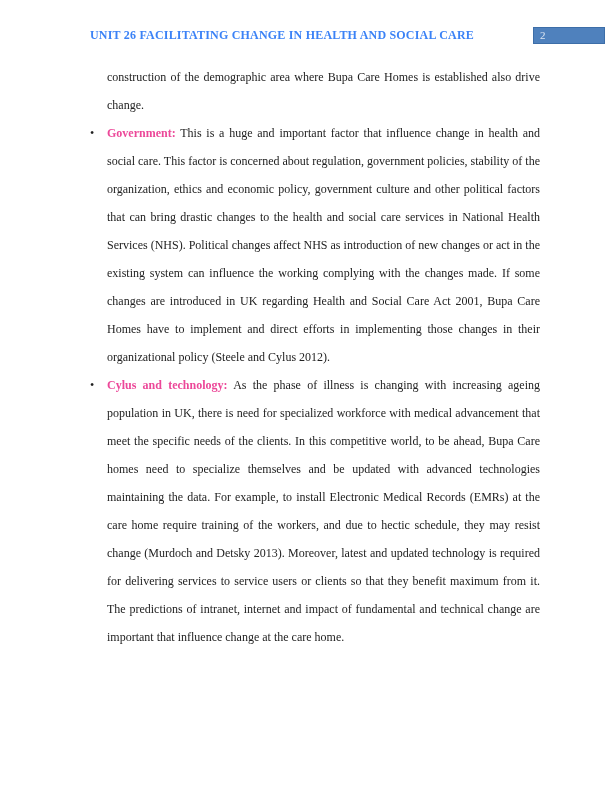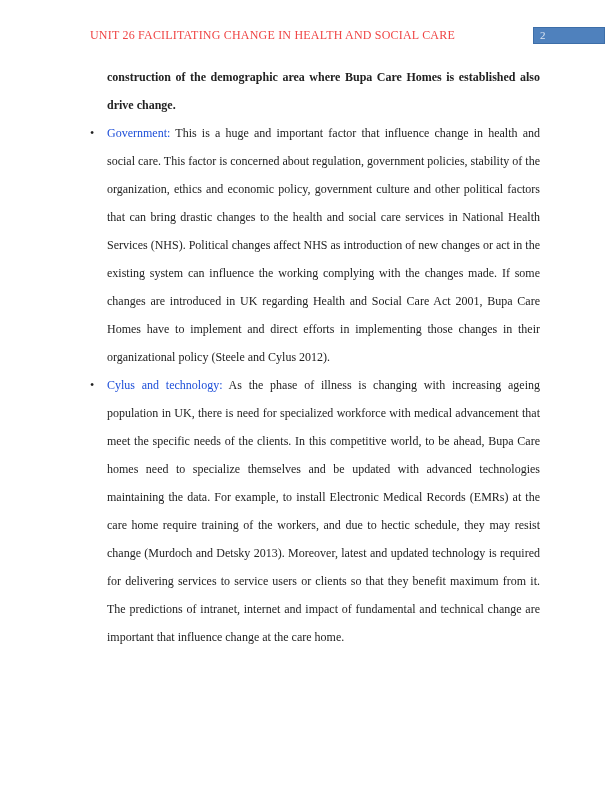--- a/index.html
+++ b/index.html
@@ -23,21 +23,22 @@
     right: 7px;
     height: 18px;
     display: flex;
     justify-content: space-between;
     align-items: center;
   }
   .header-title {
     font-size: 12px;
     letter-spacing: 0.2px;
     white-space: nowrap;
-    color: #ef4444;
+    color: #3b82f6;
+    font-weight: bold;
   }
   .page-number-box {
     width: 70px;
     height: 15px;
     background: #4f81bd;
     border: 1px solid #3d6ea8;
     display: flex;
     align-items: center;
   }
   .page-number {
@@ -50,37 +51,36 @@
     position: absolute;
     top: 63px;
     left: 107px;
     width: 433px;
     font-size: 12px;
     line-height: 28px;
   }
   .para {
     margin: 0;
     text-align: justify;
-    font-weight: bold;
   }
   .bullet-item {
     position: relative;
     margin: 0;
     text-align: justify;
   }
   .bullet-marker {
     position: absolute;
     left: -17px;
     top: 0;
     font-size: 12px;
     color: #1f1f1f;
   }
   .bullet-lead {
-    font-weight: normal;
-    color: #1d4ed8;
+    font-weight: bold;
+    color: #ec4899;
   }
 </style>
 </head>
 <body>
 
 <div class="page">
 
   <div class="header">
     <span class="header-title">UNIT 26 FACILITATING CHANGE IN HEALTH AND SOCIAL CARE</span>
     <span class="page-number-box" style="background-color: rgb(79, 129, 189); border-color: rgb(61, 110, 168);">

